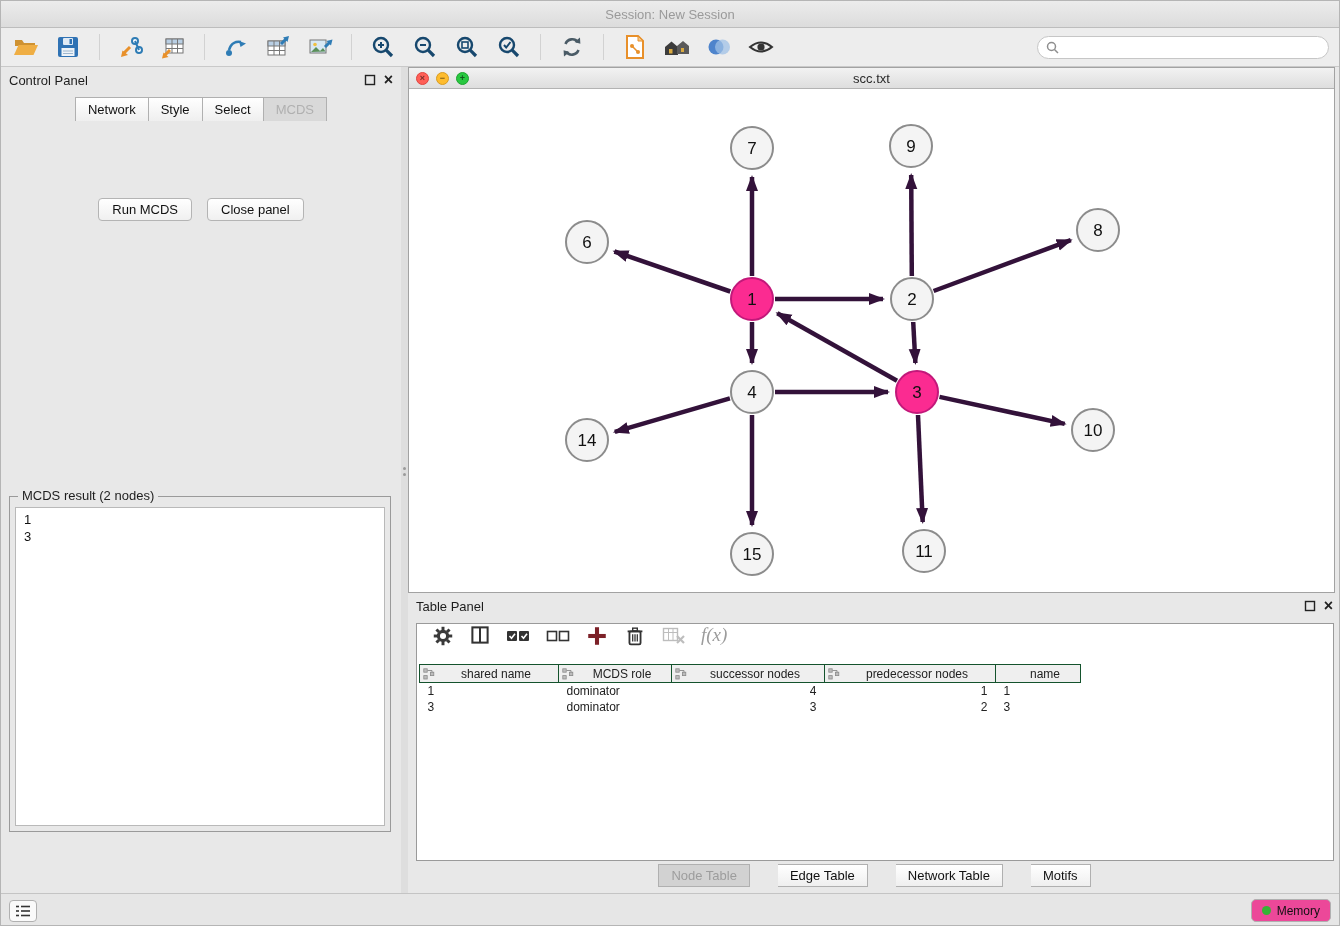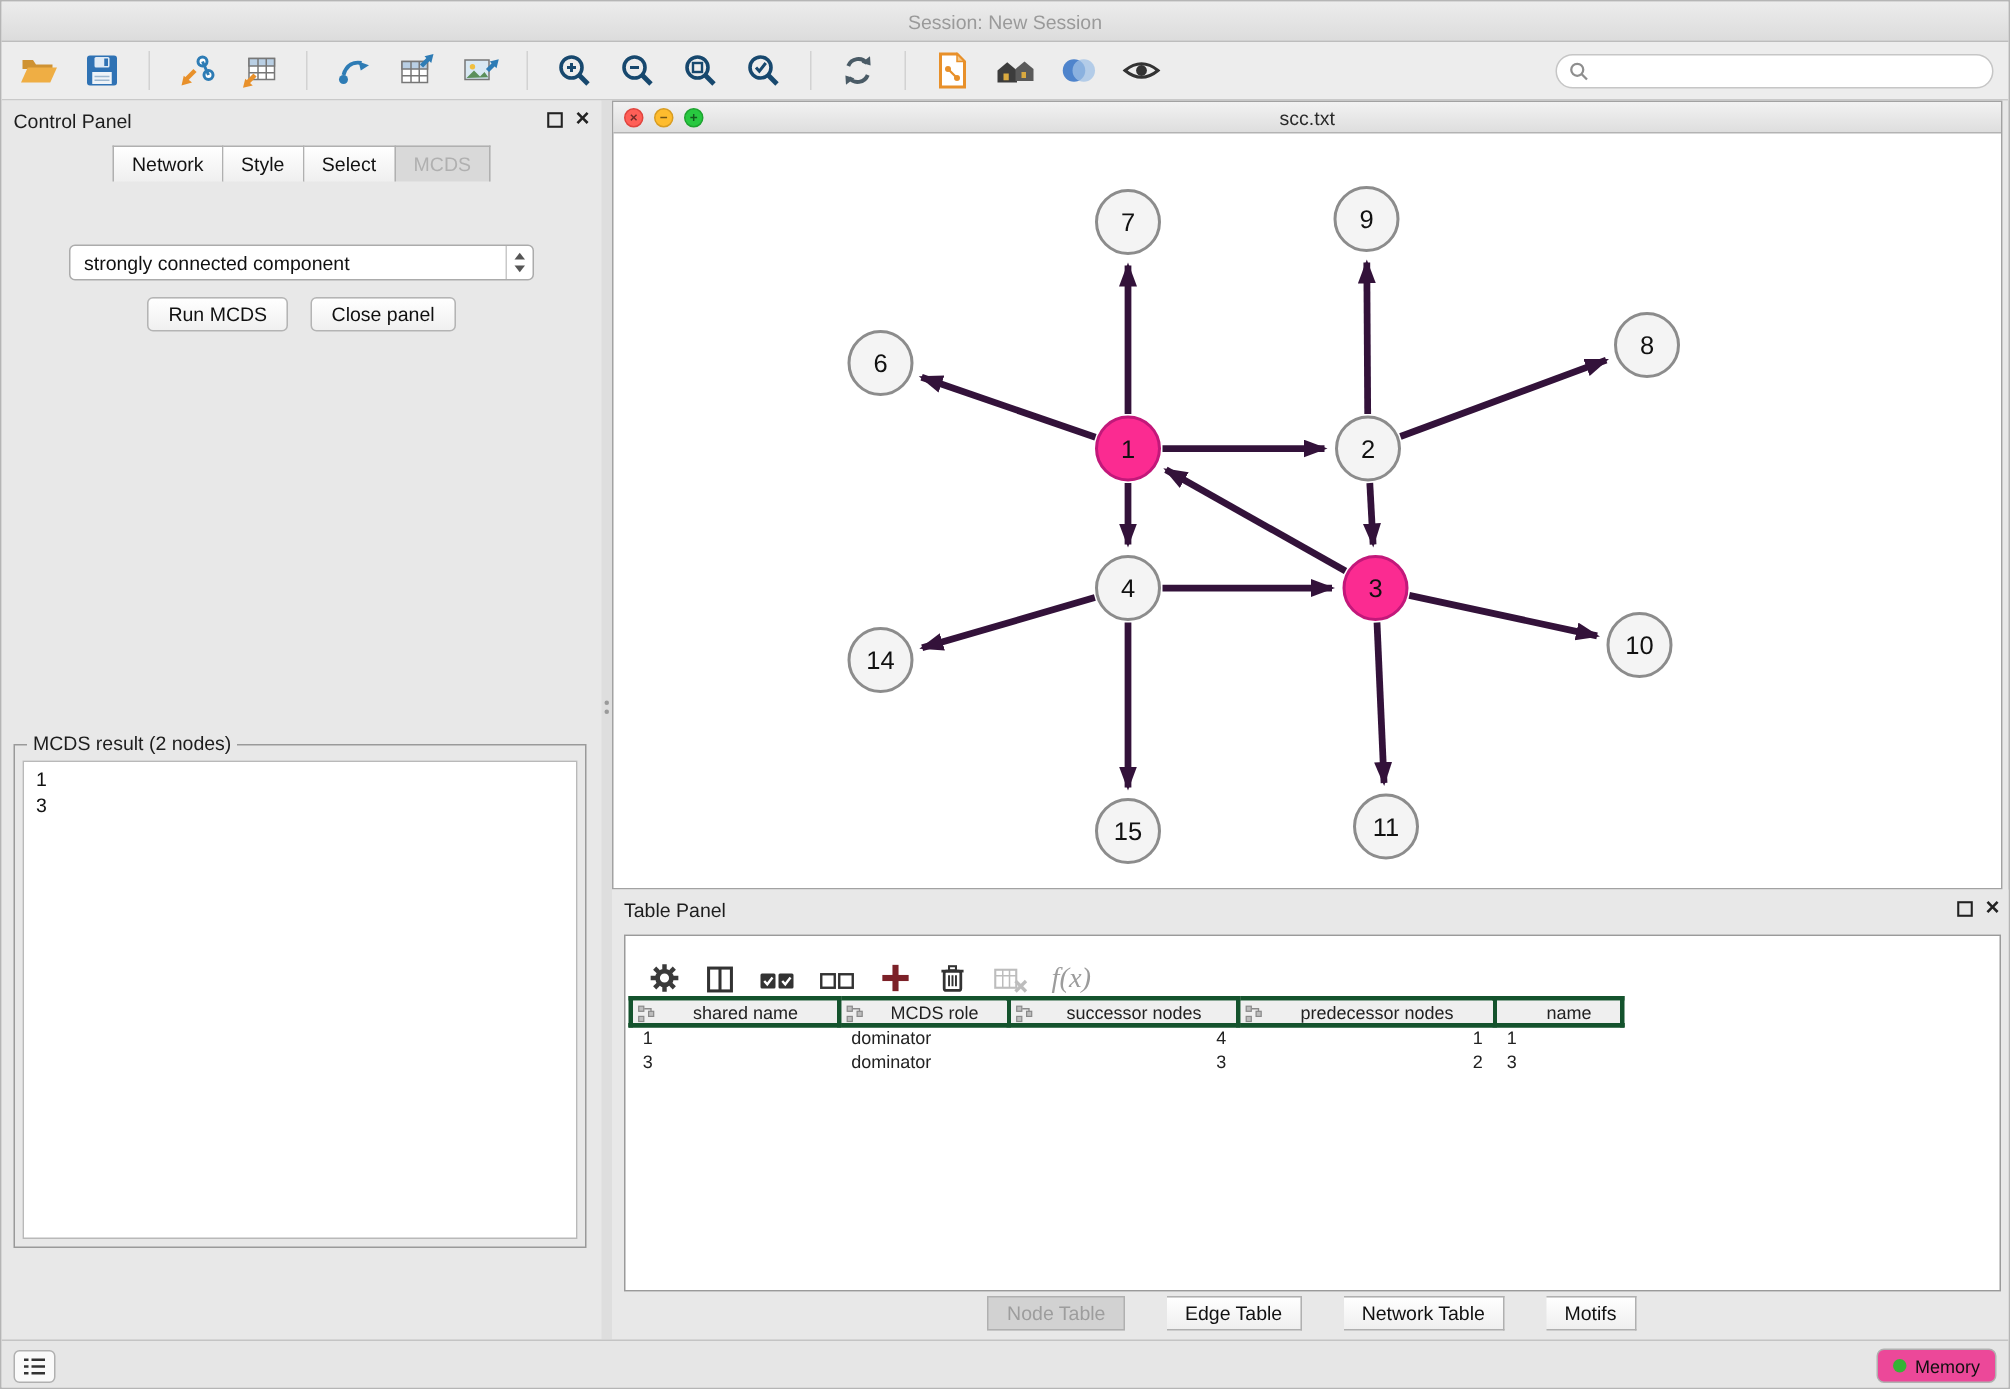--- a/index.html
+++ b/index.html
@@ -71,25 +71,25 @@
   .tl.red { background:#ff5f57; border:1px solid #e0443e; }
   .tl.yellow { background:#febc2e; border:1px solid #d89c21; }
   .tl.green { background:#28c840; border:1px solid #1da32f; }
   .net-title { position:absolute; left:0; right:0; text-align:center; font-size:13px; color:#2a2a2a; }
   .graph-svg { display:block; }
   .graph-svg text { font-family:"Liberation Sans", sans-serif; }
 
   
   .table-panel { position:absolute; left:0; top:526px; width:933px; height:300px; background:#e8e8e8; }
   .tp-inner { position:absolute; left:8px; right:7px; top:30px; height:238px; background:#fff; border:1px solid #9a9a9a; }
-  .tp-toolbar { height:40px; display:flex; align-items:flex-end; gap:14px; padding-left:14px; }
+  .tp-toolbar { height:40px; display:flex; align-items:flex-start; gap:14px; padding-left:14px; }
   .tp-btn { border:none; background:transparent; display:flex; align-items:center; justify-content:center; cursor:default; }
   .fx { font-family:"Liberation Serif", serif; font-style:italic; font-size:19px; color:#9c9c9c; }
   table.node-table { border-collapse:collapse; table-layout:fixed; width:661px; margin-left:2px; }
-  .node-table th { height:18px; background:#efefef; border:3px solid #14532d; font-size:12px; font-weight:normal;
+  .node-table th { height:18px; background:#efefef; border:1px solid #14532d; font-size:12px; font-weight:normal;
     color:#222; position:relative; text-align:center; padding:0 4px 0 18px; cursor:default; }
   .node-table th .sort-ic { position:absolute; left:3px; top:3px; }
   .node-table td { height:16px; font-size:12px; color:#222; padding:0 8px; border:none; cursor:default; }
   .node-table td.col2, .node-table td.col3 { text-align:right; }
   .tp-tabs { position:absolute; left:0; bottom:6px; width:100%; display:flex; justify-content:center; }
   .tp-tab { font-size:13px; padding:3px 12px; border:1px solid #b0b0b0; background:linear-gradient(#ffffff,#efefef); color:#111; cursor:default; }
   .tp-tab + .tp-tab { border-left:none;margin-left:28px; }
   .tp-tab.selected { background:#d2d2d2; color:#9d9d9d; }
 
   
@@ -264,29 +264,20 @@
               <rect x="1.5" y="1.5" width="9" height="9" fill="none" stroke="#222" stroke-width="1.4"></rect>
             </svg>
           <span class="close-ic">×</span>
         </span>
       </div>
       <div class="tabs-row">
         <span class="cp-tab">Network</span>
         <span class="cp-tab">Style</span>
         <span class="cp-tab">Select</span>
         <span class="cp-tab selected">MCDS</span>
-      </div>
-      <div class="combo">
-        <span class="val">strongly connected component</span>
-        <span class="stepper">
-          <svg width="9" height="14" viewBox="0 0 9 14">
-              <path d="M4.5 0.5L8 5H1z" fill="#555"></path>
-              <path d="M4.5 13.5L1 9h7z" fill="#555"></path>
-            </svg>
-        </span>
       </div>
       <div class="cp-buttons">
         <button class="btn">Run MCDS</button>
         <button class="btn">Close panel</button>
       </div>
       <div class="result-group">
         <span class="result-legend">MCDS result (2 nodes)</span>
         <div class="result-inner">
           <div class="result-text" id="mcds-result-text">1
 3</div>

